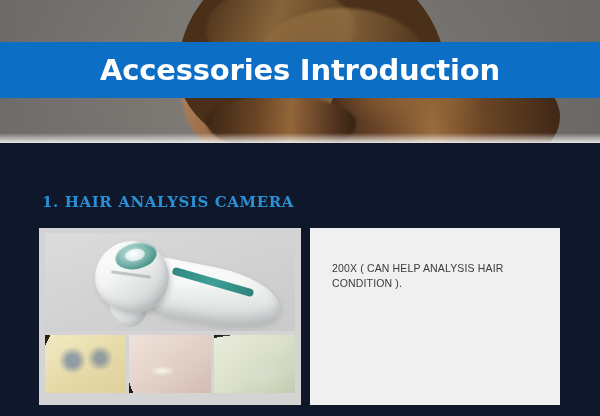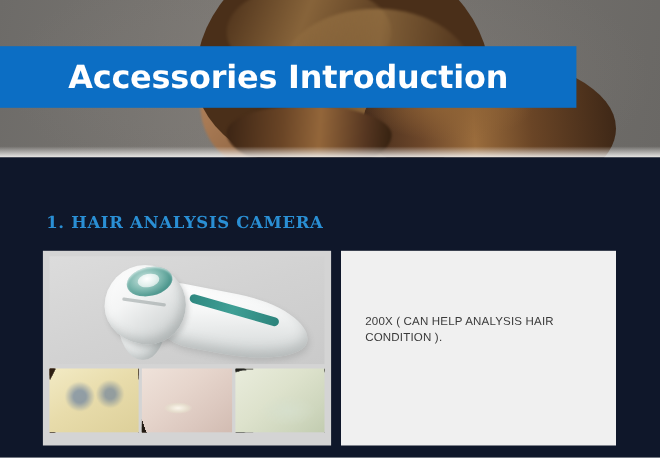--- a/index.html
+++ b/index.html
@@ -99,21 +99,21 @@
     position: absolute;
     left: 0; bottom: 0; width: 600px; height: 10px;
     background: linear-gradient(to bottom, rgba(255,255,255,0) 0%, rgba(245,244,243,.9) 100%);
   }
 
   
   .banner {
     position: absolute;
     left: 0;
     top: 42px;
-    width: 524px;
+    width: 600px;
     height: 56px;
     background: #0c6ec4;
     display: flex;
     align-items: center;
     justify-content: center;
     z-index: 5;
   }
   .banner-title {
     color: #ffffff;
     font-family: "DejaVu Sans", sans-serif;
@@ -298,21 +298,20 @@
   .desc-text {
     position: absolute;
     left: 22px;
     top: 33px;
     width: 208px;
     color: #3a3a3a;
     font-family: "Liberation Sans", sans-serif;
     font-size: 10.5px;
     line-height: 15px;
     letter-spacing: 0.15px;
-    margin-top: 24px;
   }
 </style>
 </head>
 <body>
 
 <div class="hero">
   <div class="hero-photo"></div>
   <div class="skin"></div>
   <div class="hair-mass"></div>
   <div class="strand s1"></div>

